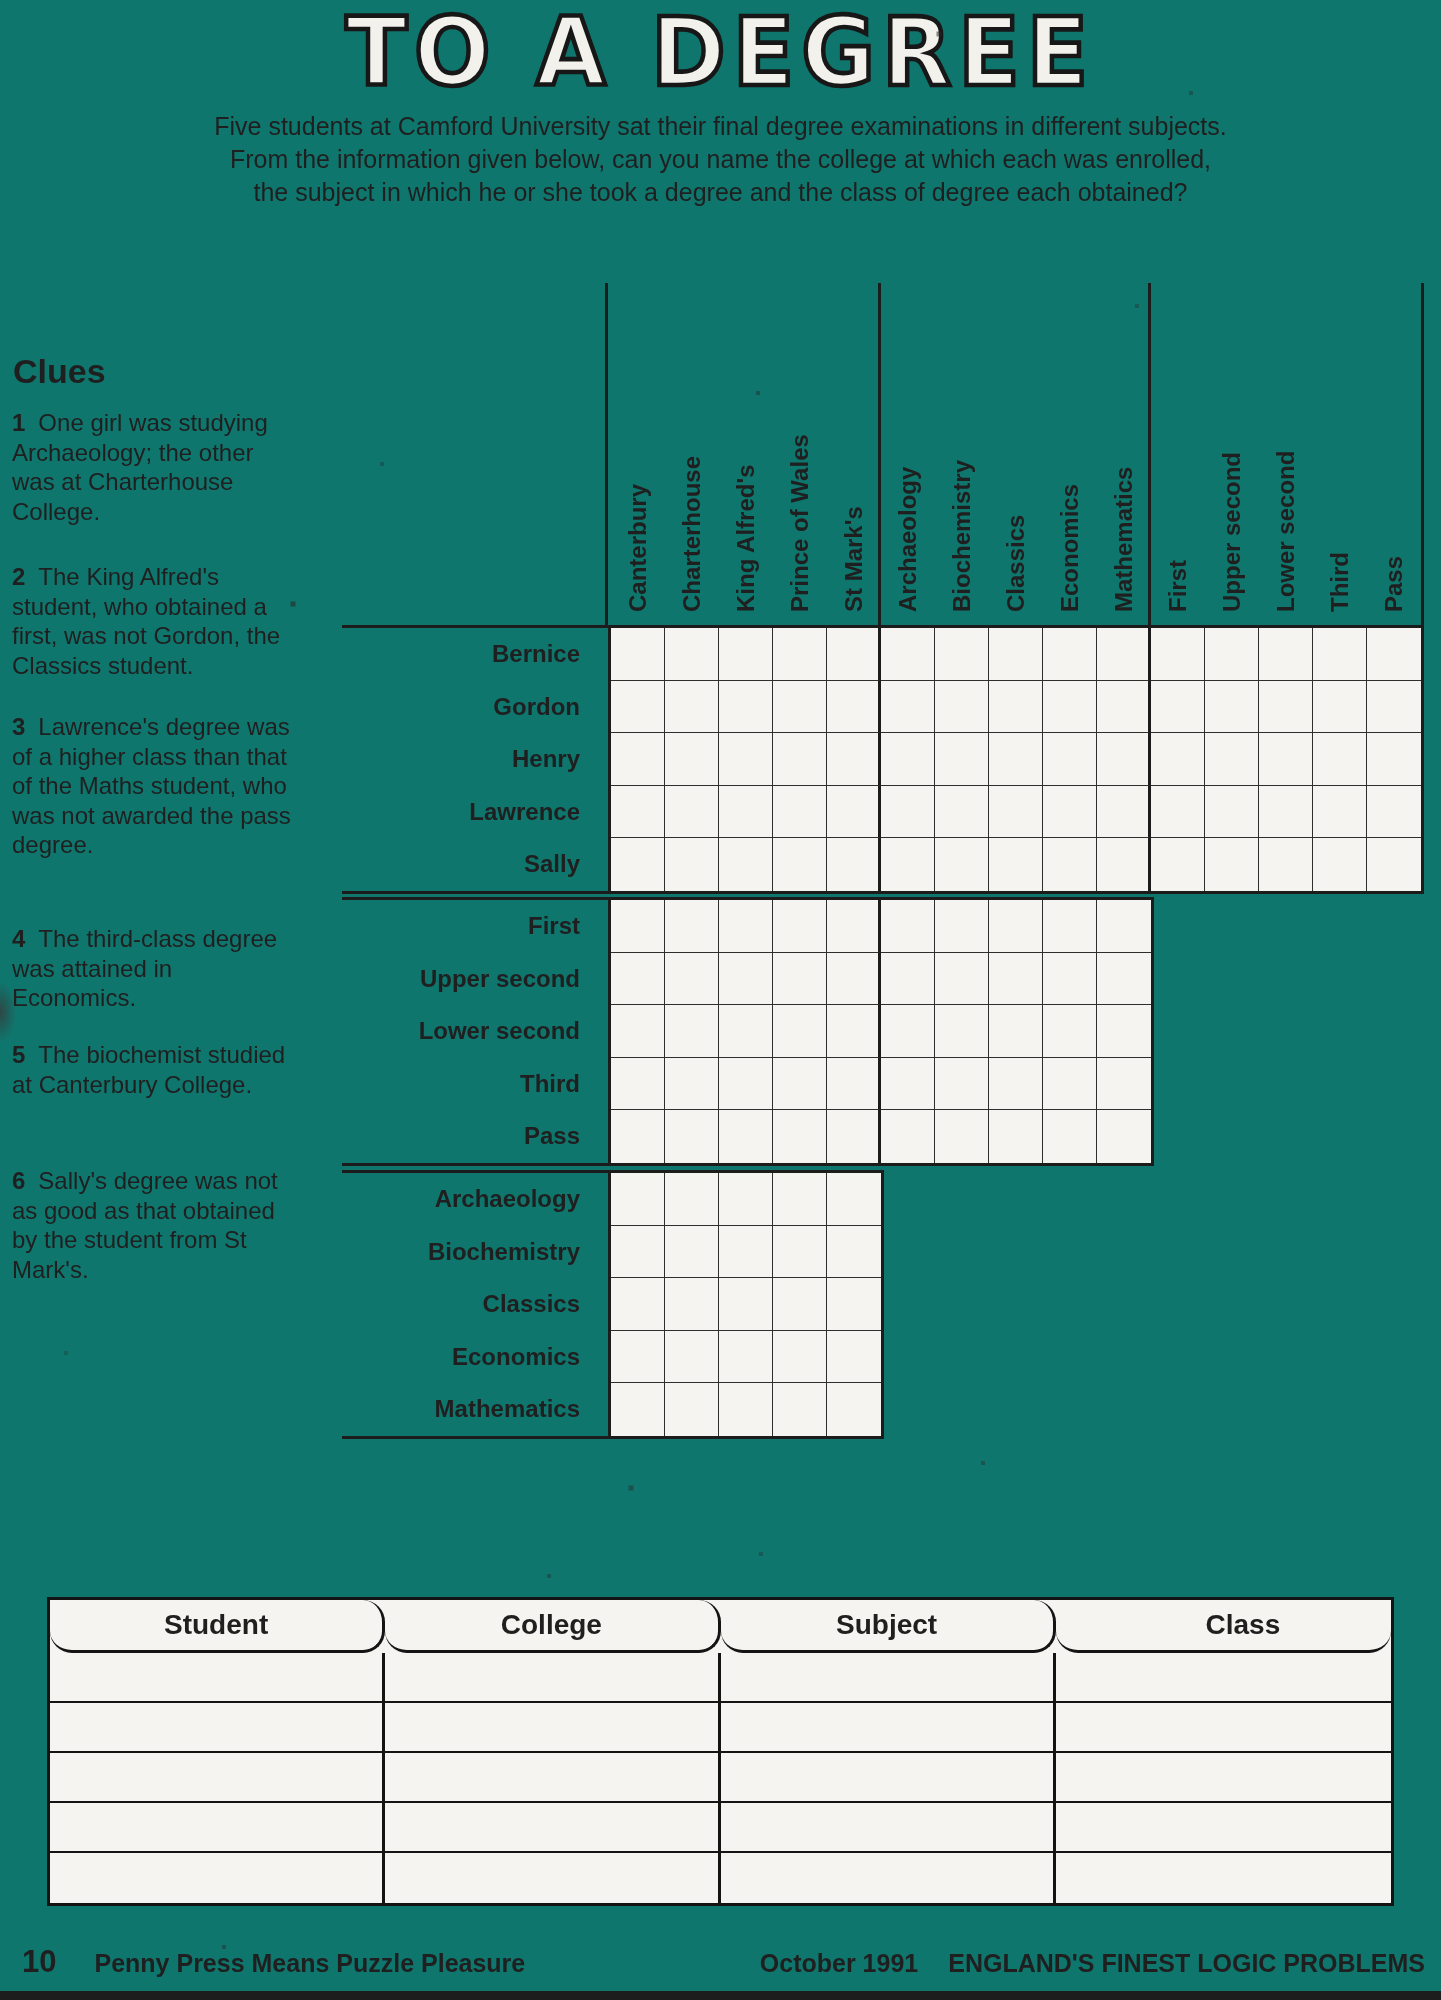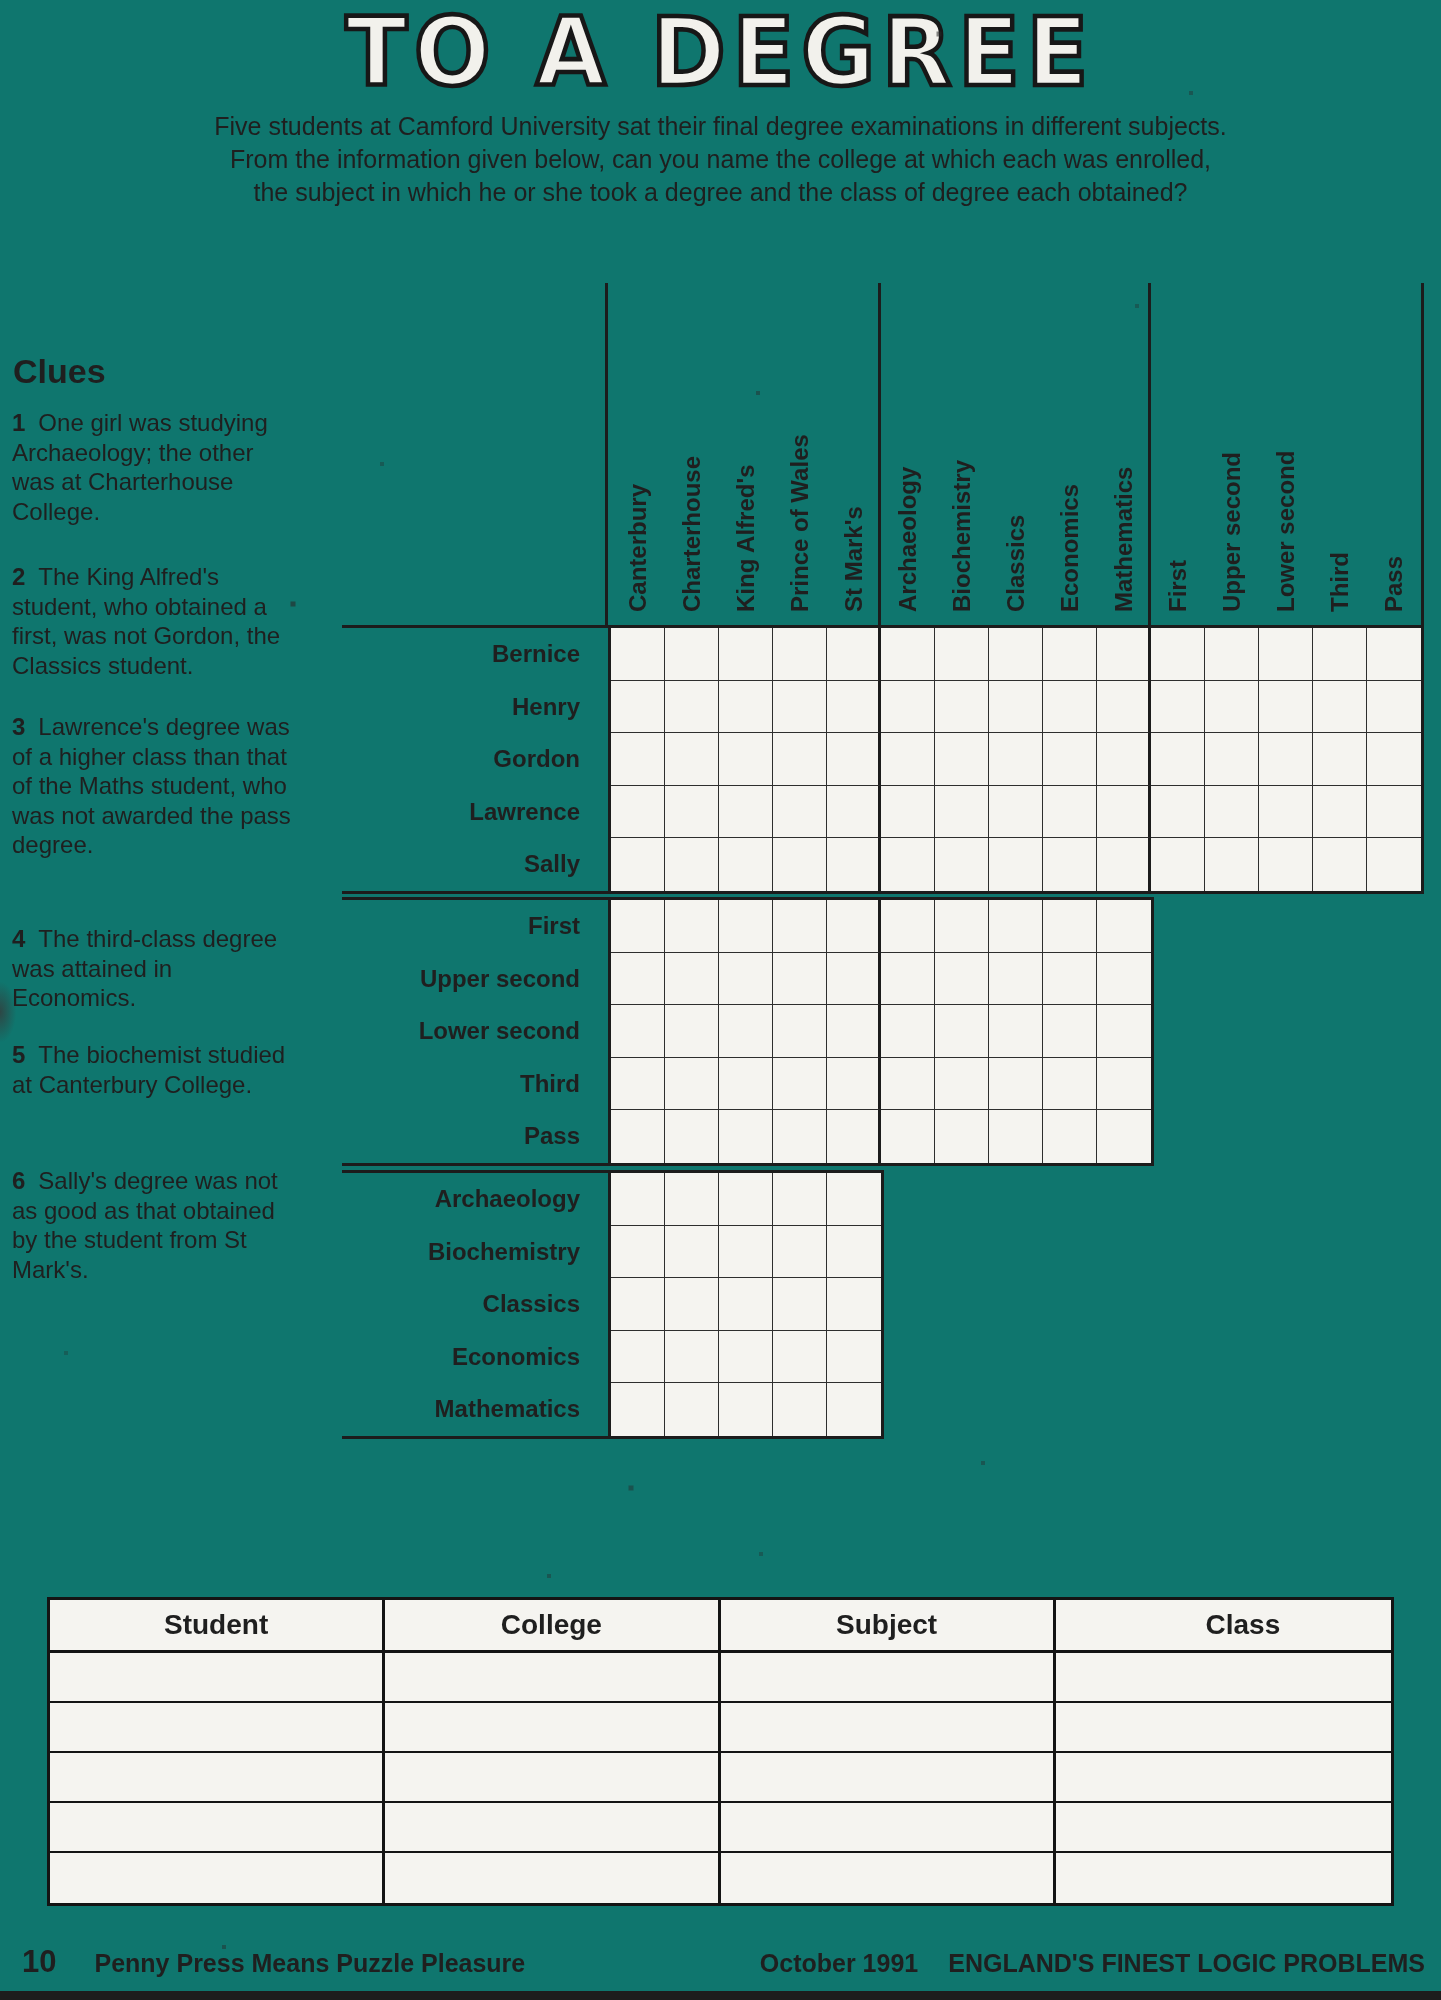--- a/index.html
+++ b/index.html
@@ -35,21 +35,21 @@
   .cell{box-sizing:border-box;border-right:1.6px solid #2e2e2e;border-bottom:1.6px solid #2e2e2e;}
   .cell.grp{border-right:3px solid #1c1c1c;}
   .cell.lastc{border-right:none;}
   .cell.lastr{border-bottom:none;}
 
   
   .atable{position:absolute;left:47px;top:1597px;width:1347px;box-sizing:border-box;
           border:3.5px solid #141414;background:#f5f4f0;}
   .ahead,.abody{display:grid;grid-template-columns:repeat(4,1fr);}
   .hcell{height:53px;box-sizing:border-box;display:flex;align-items:center;justify-content:center;
-         font-weight:bold;font-size:28px;border-right:3px solid #141414;border-bottom:3px solid #141414;}
+         font-weight:bold;font-size:28px;border-right:3px solid #141414;border-bottom:3px solid #141414;border-radius:22px;}
   .hcell.lastc{border-right:none;padding-left:39px;}
   .abody{grid-auto-rows:50px;}
   .acell{box-sizing:border-box;border-right:3px solid #141414;border-bottom:2.5px solid #141414;}
   .acell.lastc{border-right:none;}
   .acell.lastr{border-bottom:none;}
 
   
   .footer{position:absolute;top:1944px;left:0;width:100%;box-sizing:border-box;
           padding:0 16px 0 22px;display:flex;align-items:baseline;}
   .pgnum{font-size:31px;font-weight:bold;}
@@ -109,22 +109,22 @@
   <div class="colhdr" style="left:1110px">Mathematics</div>
   <div class="colhdr" style="left:1164px">First</div>
   <div class="colhdr" style="left:1218px">Upper second</div>
   <div class="colhdr" style="left:1272px">Lower second</div>
   <div class="colhdr" style="left:1326px">Third</div>
   <div class="colhdr" style="left:1380px">Pass</div>
 
   <div class="block" style="top:625px">
     <div class="labels">
       <div class="rlabel">Bernice</div>
+      <div class="rlabel">Gordon</div>
       <div class="rlabel">Henry</div>
-      <div class="rlabel">Gordon</div>
       <div class="rlabel">Lawrence</div>
       <div class="rlabel">Sally</div>
     </div>
     <div class="cells" style="grid-template-columns: repeat(15, 54px);">
         <div class="cell"></div>
         <div class="cell"></div>
         <div class="cell"></div>
         <div class="cell"></div>
         <div class="cell grp"></div>
         <div class="cell"></div>

